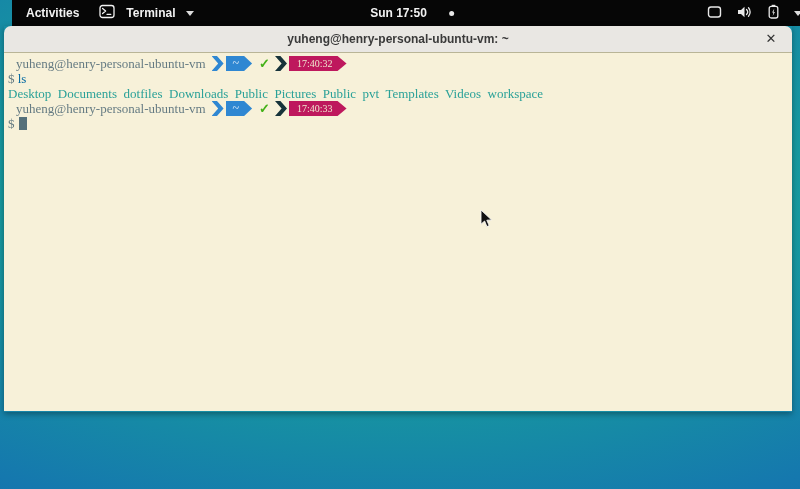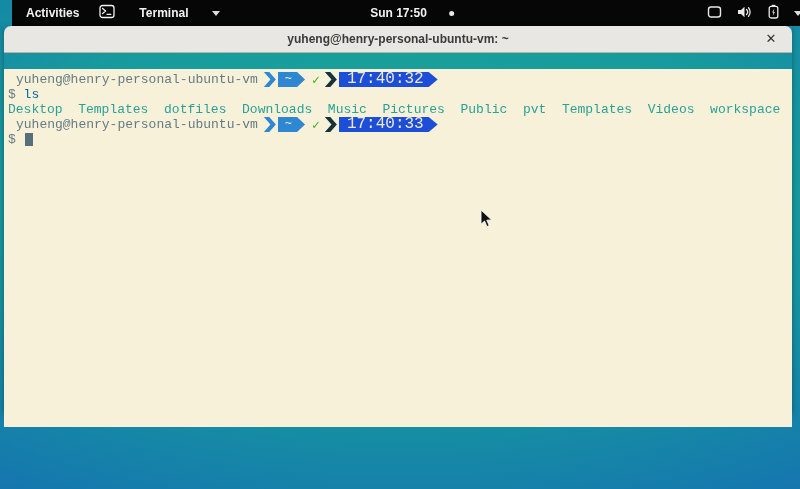--- a/index.html
+++ b/index.html
@@ -12,21 +12,21 @@
 
   
   .top-bar {
     position:absolute; top:0; left:12px; width:800px; height:26px;
     background:#060606; color:#f2f2f2;
     display:flex; align-items:center;
     font-size:12px; font-weight:700;
   }
   .tb-left { display:flex; align-items:center; gap:16px; padding-left:10px; }
   .activities { padding:2px 4px; cursor:default; }
-  .app-menu { display:flex; align-items:center; gap:24px; }
+  .app-menu { display:flex; align-items:center; gap:11px; }
   .clock-wrap {
     position:absolute; left:50%; top:0; height:26px; transform:translateX(-50%);
     display:flex; align-items:center; gap:22px;
   }
   .notif-dot { width:5px; height:5px; border-radius:50%; background:#e8e8e8; display:inline-block; }
   .tb-right { margin-left:auto; display:flex; align-items:center; gap:15px; padding-right:10px; height:26px; }
   .chev-down {
     width:0; height:0; border-left:4px solid transparent; border-right:4px solid transparent;
     border-top:5px solid #dcdcdc;
   }
@@ -42,23 +42,22 @@
     display:flex; align-items:center; justify-content:center;
     position:relative; font-size:12px; font-weight:700; color:#3a3a3a;
   }
   .close-btn {
     position:absolute; right:13px; top:5px; width:16px; height:16px;
     color:#333; font-size:13px; line-height:16px; text-align:center; cursor:default;
     font-weight:400;
   }
   .term-body {
     height:358px; background:#f7f1d9; padding:3px 4px 2px 4px;
-    font-family:Liberation Mono, monospace; font-size:13px; color:#657b83;
+    font-family:Liberation Serif, serif; font-size:13px; color:#657b83;
     overflow:hidden;
-    margin-top:16px;
   }
   .term-line { height:15px; display:flex; align-items:center; white-space:pre; }
   .prompt-line { padding-left:8px; }
   .host { color:#657b83; }
 
   
   .pl-chevron {
     display:inline-block; width:12px; height:15px; margin-left:6px;
     clip-path:polygon(0 0, 45% 0, 100% 50%, 45% 100%, 0 100%, 55% 50%);
   }
@@ -67,21 +66,21 @@
   .pl-seg {
     display:inline-block; height:15px; line-height:15px; margin-left:2px;
   }
   .pl-seg.blue {
     background:#2f87d2; color:#eaf3fb; font-size:12px;
     padding:0 13px 0 7px;
     clip-path:polygon(0 0, calc(100% - 8px) 0, 100% 50%, calc(100% - 8px) 100%, 0 100%);
   }
   .check { color:#43b117; font-weight:700; font-size:13px; margin-left:7px; }
   .pl-seg.dark {
-    background:#1d4ed8; color:#efe8cf; font-size:16px;
+    background:#be185d; color:#efe8cf; font-size:10px;
     padding:0 14px 0 8px;
     clip-path:polygon(0 0, calc(100% - 9px) 0, 100% 50%, calc(100% - 9px) 100%, 0 100%);
   }
   .cmd { color:#0369a1; }
   .ls-out { color:#2aa198; }
   .cursor-block { display:inline-block; width:8px; height:13px; background:#55707a; margin-left:1px; }
 
   .mouse-cursor { position:absolute; left:480px; top:209px; width:13px; height:19px; }
 </style>
 </head>
@@ -148,21 +147,21 @@
       <span class="pl-chevron dark"></span>
       <span class="pl-seg dark">17:40:32</span>
     </div>
 
     <div class="term-line">
       <span>$ </span>
       <span class="cmd">ls</span>
     </div>
 
     <div class="term-line ls-out">
-      <span>Desktop  Templates  dotfiles  Downloads  Music  Pictures  Public  pvt  Templates  Videos  workspace</span>
+      <span>Desktop  Documents  dotfiles  Downloads  Public  Pictures  Public  pvt  Templates  Videos  workspace</span>
     </div>
 
     <div class="term-line prompt-line">
       <span class="host">yuheng@henry-personal-ubuntu-vm</span>
       <span class="pl-chevron blue"></span>
       <span class="pl-seg blue">~</span>
       <span class="check">✓</span>
       <span class="pl-chevron dark"></span>
       <span class="pl-seg dark">17:40:33</span>
     </div>

